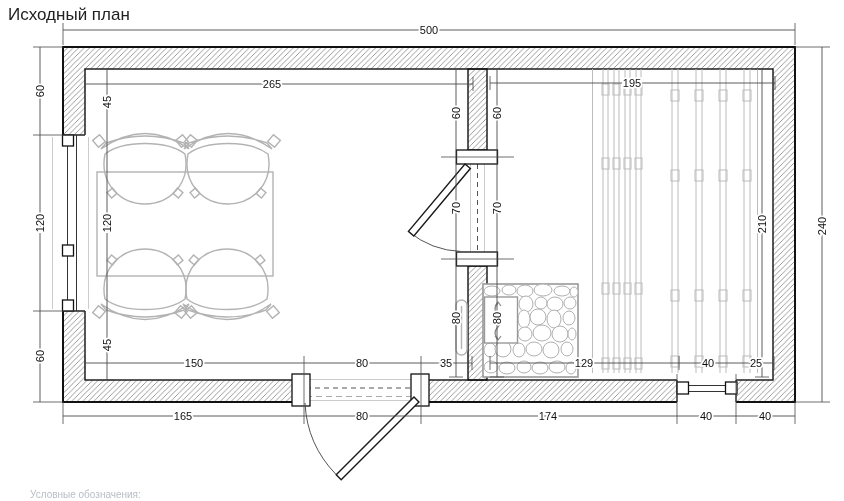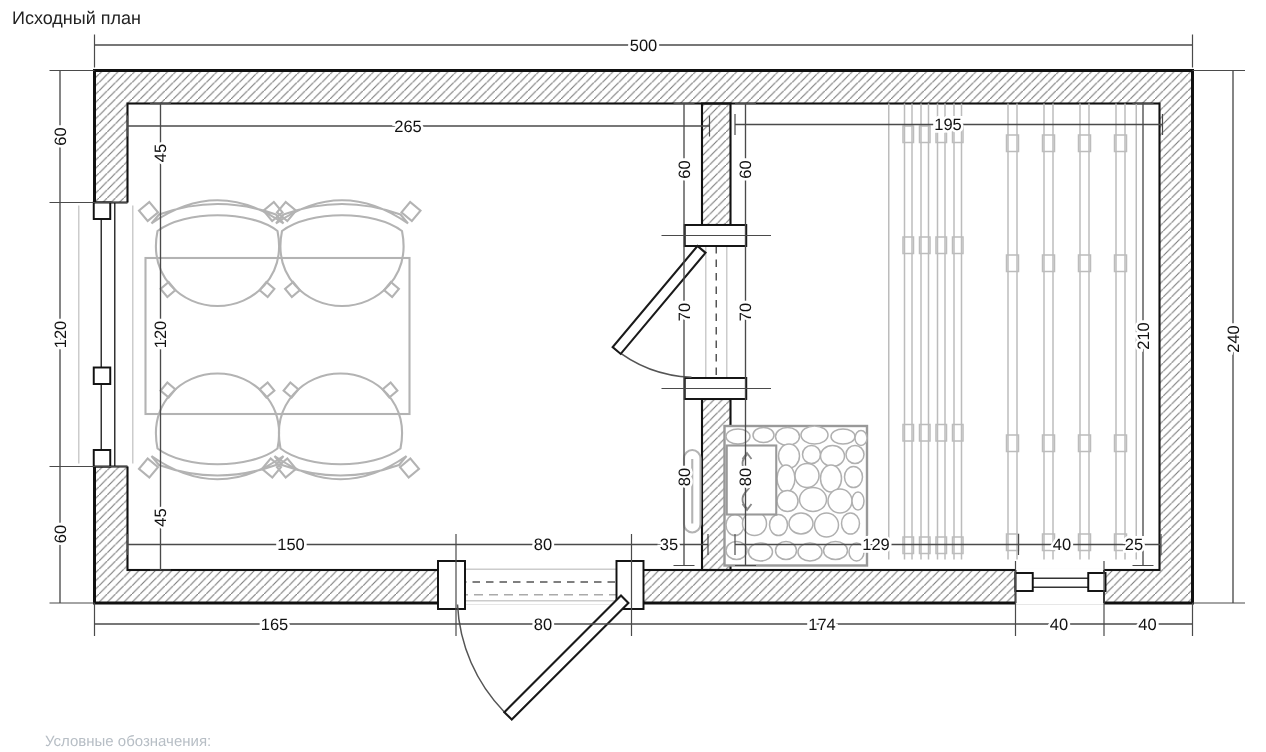--- a/index.html
+++ b/index.html
@@ -1,18 +1,18 @@
 <!DOCTYPE html>
 <html><head>
 <meta charset="utf-8">
 <style>
   html,body{margin:0;padding:0;background:#fff;}
   #stage{position:relative;width:844px;height:501px;background:#fff;overflow:hidden;
          font-family:"Liberation Sans",sans-serif;}
-  #plan-title{position:absolute;left:8px;top:5px;font-size:12px;font-weight:500;color:#222;}
+  #plan-title{position:absolute;left:8px;top:5px;font-size:17px;font-weight:500;color:#222;}
   #legend-caption{position:absolute;left:30px;top:489px;font-size:10px;color:#b7bec5;text-align:right;}
   svg{position:absolute;left:0;top:0;}
   .wall-outline{fill:none;stroke:#111;}
   .dim-line{stroke:#4a4a4a;stroke-width:0.9;fill:none;}
   .ext{stroke:#4a4a4a;stroke-width:0.8;}
   .dim-text{font:11px "Liberation Sans",sans-serif;fill:#111;stroke:#fff;stroke-width:3.5px;
             paint-order:stroke;text-anchor:middle;}
   .furn{stroke:#b3b3b3;fill:none;stroke-width:1.4;}
   .plank{stroke:#bcbcbc;stroke-width:1;fill:none;}
   .stone{stroke:#b0b0b0;fill:#fff;stroke-width:1;}

